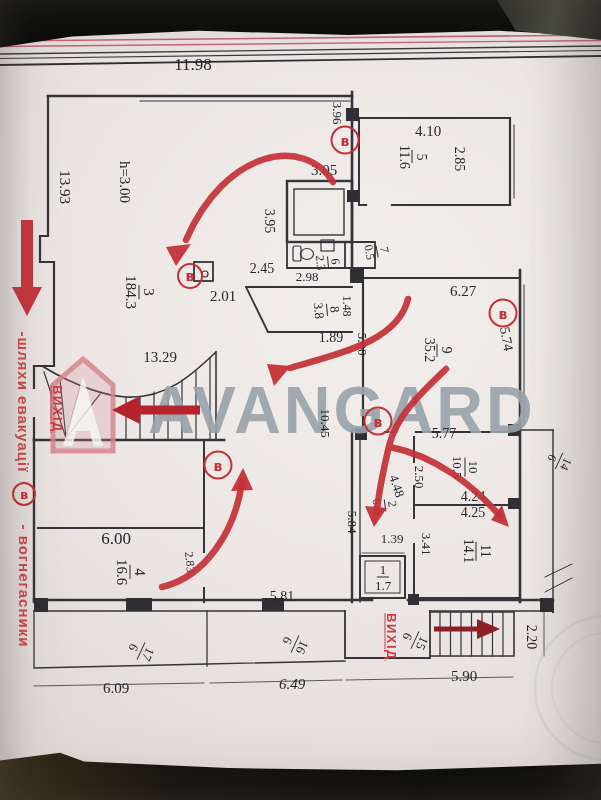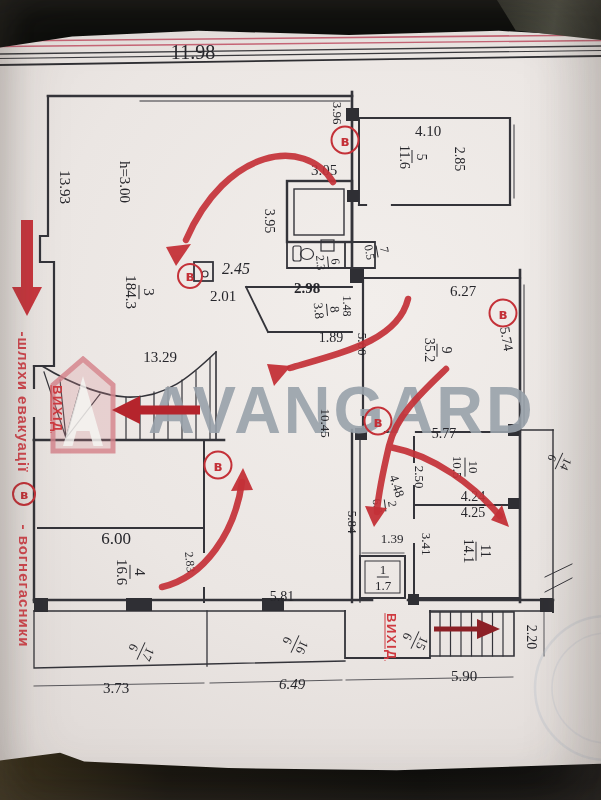--- a/index.html
+++ b/index.html
@@ -167,50 +167,50 @@
       <line x1="27" y1="220" x2="27" y2="290" stroke="#c8363e" stroke-width="12"></line>
       <polygon points="27,316 12,287 42,287" fill="#c8363e"></polygon>
     </g>
   </svg>
 
   <div class="legend-text" style="left:23px;top:402px;transform:translate(-50%,-50%) rotate(90deg);">-шляхи  евакуації</div>
   <div class="abs extmark" style="left:12px;top:482px;width:20px;height:20px;font-size:13px;">в</div>
   <div class="legend-text" style="left:24px;top:586px;transform:translate(-50%,-50%) rotate(90deg);">- вогнегасники</div>
 
   <div id="labels">
-      <span class="lbl dim" style="left: 193px; top: 52px; font-size: 20px; transform: translate(-50%, -50%) rotate(0deg);">11.98</span>
+      <span class="lbl dim" style="left: 193px; top: 64px; font-size: 17px; transform: translate(-50%, -50%) rotate(0deg);">11.98</span>
       <span class="lbl dim" style="left: 337px; top: 113px; font-size: 13px; transform: translate(-50%, -50%) rotate(90deg);">3.96</span>
       <span class="lbl dim" style="left: 428px; top: 131px; font-size: 15px; transform: translate(-50%, -50%) rotate(0deg);">4.10</span>
       <span class="lbl dim" style="left: 459px; top: 159px; font-size: 14px; transform: translate(-50%, -50%) rotate(90deg);">2.85</span>
       <span class="lbl dim" style="left: 324px; top: 170px; font-size: 15px; transform: translate(-50%, -50%) rotate(0deg);">3.05</span>
       <span class="lbl dim" style="left: 269px; top: 221px; font-size: 14px; transform: translate(-50%, -50%) rotate(90deg);">3.95</span>
       <span class="lbl dim" style="left: 64px; top: 187px; font-size: 15px; transform: translate(-50%, -50%) rotate(90deg);">13.93</span>
       <span class="lbl dim" style="left: 124px; top: 182px; font-size: 15px; transform: translate(-50%, -50%) rotate(90deg);">h=3.00</span>
-      <span class="lbl dim" style="left: 236px; top: 269px; font-size: 16px; transform: translate(-50%, -50%) rotate(0deg); font-style: italic;">2.45</span>
+      <span class="lbl dim" style="left: 262px; top: 269px; font-size: 14px; transform: translate(-50%, -50%) rotate(0deg);">2.45</span>
       <span class="lbl dim" style="left: 223px; top: 296px; font-size: 15px; transform: translate(-50%, -50%) rotate(0deg);">2.01</span>
-      <span class="lbl dim" style="left: 307px; top: 288px; font-size: 15px; transform: translate(-50%, -50%) rotate(0deg); font-weight: bold;">2.98</span>
+      <span class="lbl dim" style="left: 307px; top: 276px; font-size: 13px; transform: translate(-50%, -50%) rotate(0deg);">2.98</span>
       <span class="lbl dim" style="left: 347px; top: 306px; font-size: 12px; transform: translate(-50%, -50%) rotate(90deg);">1.48</span>
       <span class="lbl dim" style="left: 331px; top: 338px; font-size: 14px; transform: translate(-50%, -50%) rotate(0deg);">1.89</span>
       <span class="lbl dim" style="left: 362px; top: 344px; font-size: 13px; transform: translate(-50%, -50%) rotate(90deg);">5.00</span>
       <span class="lbl dim" style="left: 463px; top: 291px; font-size: 15px; transform: translate(-50%, -50%) rotate(0deg);">6.27</span>
       <span class="lbl dim" style="left: 506px; top: 339px; font-size: 14px; transform: translate(-50%, -50%) rotate(80deg);">5.74</span>
       <span class="lbl dim" style="left: 160px; top: 357px; font-size: 15px; transform: translate(-50%, -50%) rotate(0deg);">13.29</span>
       <span class="lbl dim" style="left: 325px; top: 423px; font-size: 13px; transform: translate(-50%, -50%) rotate(90deg);">10.45</span>
       <span class="lbl dim" style="left: 444px; top: 434px; font-size: 14px; transform: translate(-50%, -50%) rotate(0deg);">5.77</span>
       <span class="lbl dim" style="left: 419px; top: 477px; font-size: 13px; transform: translate(-50%, -50%) rotate(90deg);">2.50</span>
       <span class="lbl dim" style="left: 397px; top: 486px; font-size: 13px; transform: translate(-50%, -50%) rotate(72deg);">4.48</span>
       <span class="lbl dim" style="left: 473px; top: 497px; font-size: 14px; transform: translate(-50%, -50%) rotate(0deg);">4.24</span>
       <span class="lbl dim" style="left: 473px; top: 513px; font-size: 14px; transform: translate(-50%, -50%) rotate(0deg);">4.25</span>
       <span class="lbl dim" style="left: 426px; top: 544px; font-size: 13px; transform: translate(-50%, -50%) rotate(90deg);">3.41</span>
       <span class="lbl dim" style="left: 352px; top: 522px; font-size: 13px; transform: translate(-50%, -50%) rotate(90deg);">5.84</span>
       <span class="lbl dim" style="left: 116px; top: 538px; font-size: 17px; transform: translate(-50%, -50%) rotate(0deg);">6.00</span>
       <span class="lbl dim" style="left: 190px; top: 562px; font-size: 12px; transform: translate(-50%, -50%) rotate(85deg);">2.83</span>
       <span class="lbl dim" style="left: 392px; top: 538px; font-size: 13px; transform: translate(-50%, -50%) rotate(0deg);">1.39</span>
       <span class="lbl dim" style="left: 282px; top: 597px; font-size: 14px; transform: translate(-50%, -50%) rotate(0deg);">5.81</span>
-      <span class="lbl dim" style="left: 116px; top: 688px; font-size: 15px; transform: translate(-50%, -50%) rotate(0deg);">3.73</span>
+      <span class="lbl dim" style="left: 116px; top: 688px; font-size: 15px; transform: translate(-50%, -50%) rotate(0deg);">6.09</span>
       <span class="lbl dim" style="left: 292px; top: 684px; font-size: 15px; transform: translate(-50%, -50%) rotate(0deg); font-style: italic;">6.49</span>
       <span class="lbl dim" style="left: 464px; top: 676px; font-size: 15px; transform: translate(-50%, -50%) rotate(0deg);">5.90</span>
       <span class="lbl dim" style="left: 531px; top: 637px; font-size: 14px; transform: translate(-50%, -50%) rotate(90deg);">2.20</span>
       <span class="lbl room" style="left: 383px; top: 577px; font-size: 13px; transform: translate(-50%, -50%) rotate(0deg);">
         <span class="num">1</span>
         <span class="area">1.7</span>
       </span>
       <span class="lbl room" style="left: 385px; top: 505px; font-size: 12px; transform: translate(-50%, -50%) rotate(82deg);">
         <span class="num">2</span>
         <span class="area">6.2</span>

